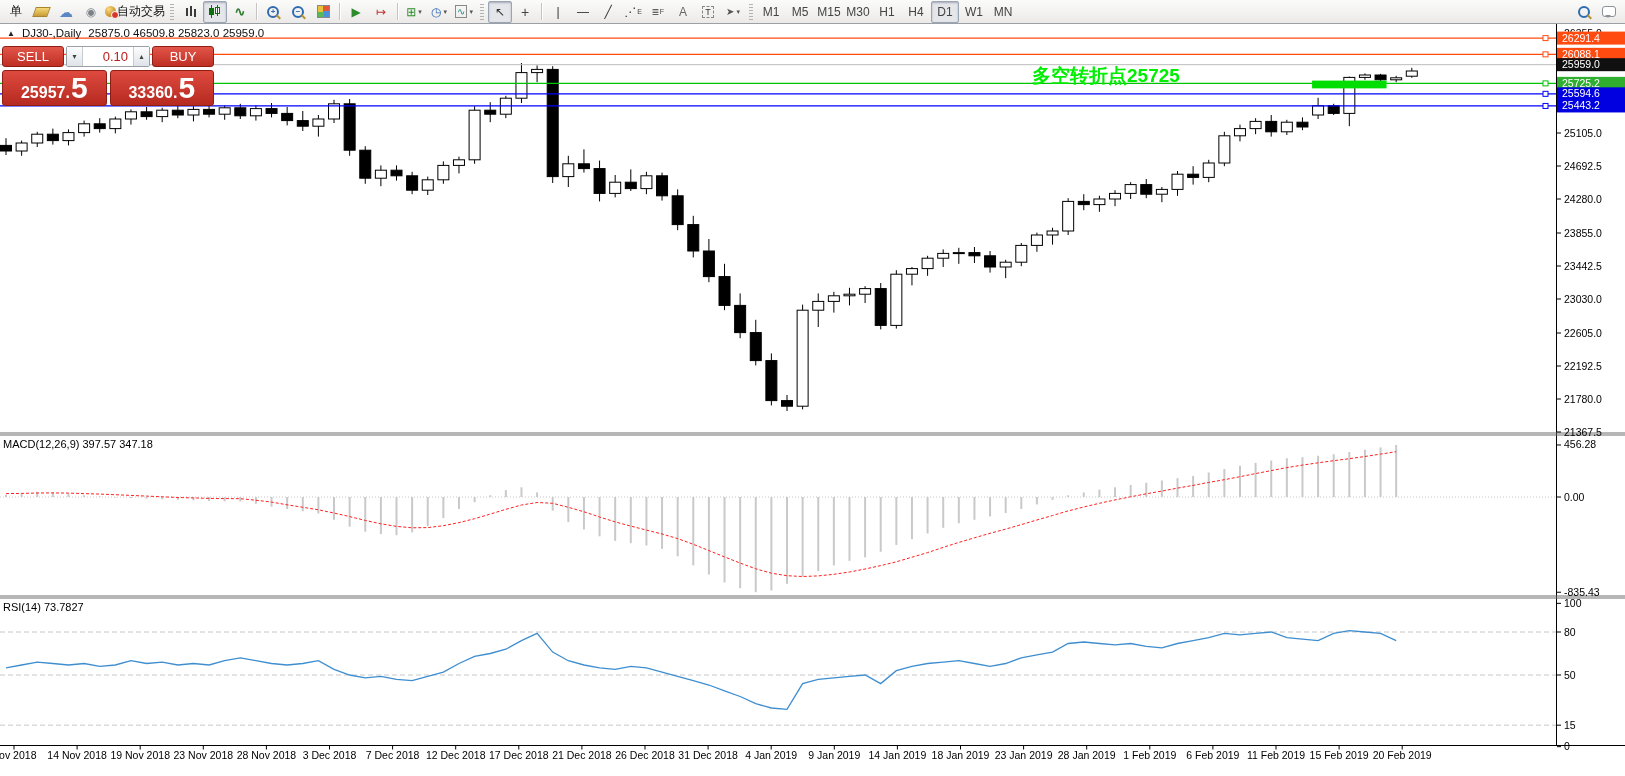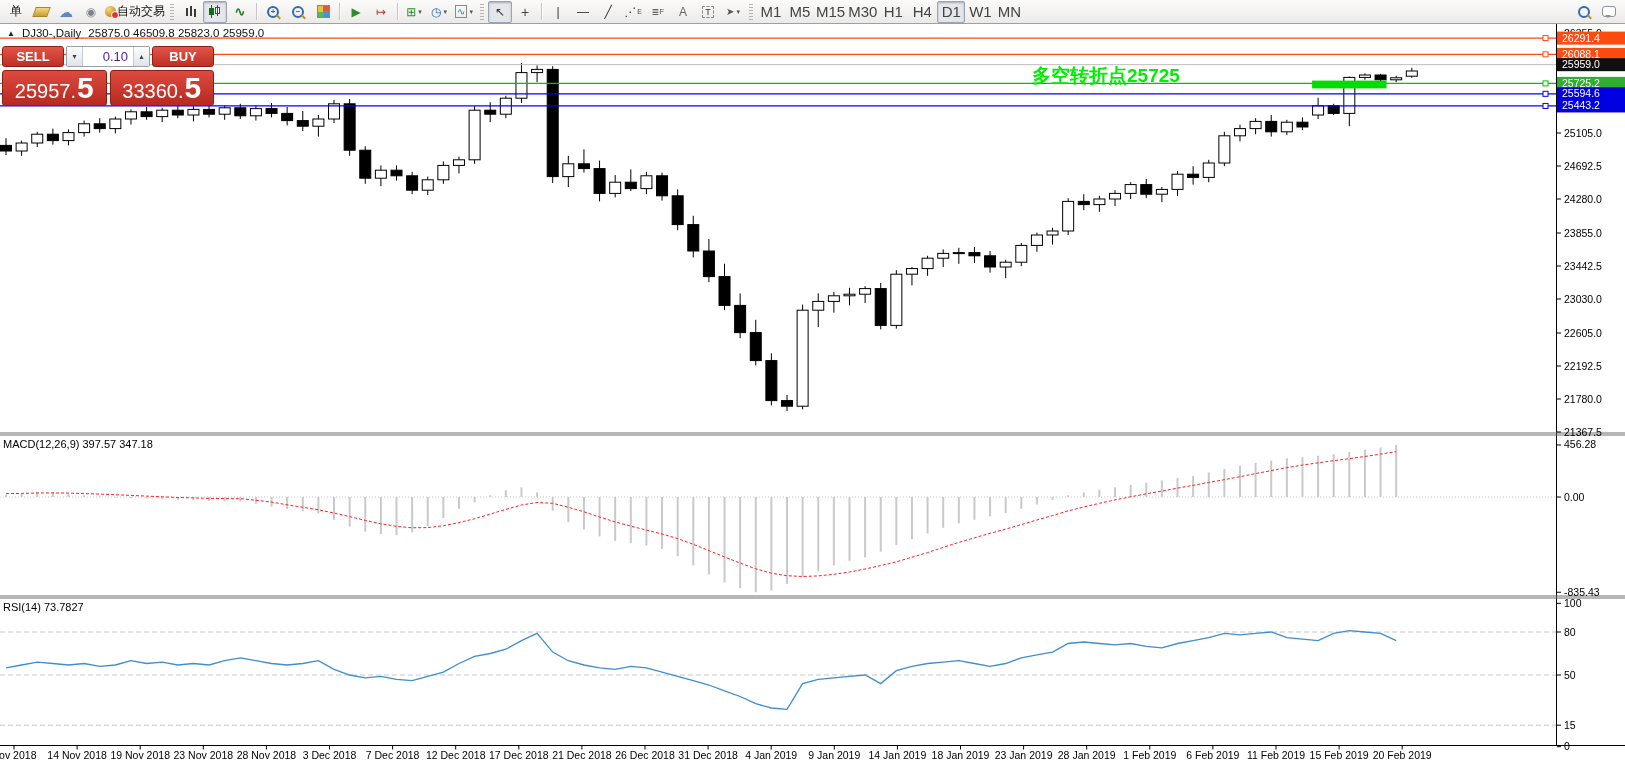--- a/index.html
+++ b/index.html
@@ -38,43 +38,43 @@
   .mag{position:relative;width:8px;height:8px;border:2px solid #2f6bb0;border-radius:50%;
        display:flex;align-items:center;justify-content:center;font-size:8px;font-weight:bold;color:#2f6bb0}
   .mag::after{content:"";position:absolute;width:5px;height:2px;background:#b8902f;right:-4px;bottom:-2px;transform:rotate(45deg)}
   .grid4{width:11px;height:11px;border:1px solid #888;
          background:conic-gradient(#e05a3a 0 25%,#4a90d9 0 50%,#58b758 0 75%,#e8c23a 0)}
   .ic-green{color:#2c8c2c}
   .ic-red{color:#c03030}
   .ic-blue{color:#3a6db4}
   .boxed{border:1px solid #8a8a8a;padding:0 1px;font-size:10px;color:#17857d;line-height:11px}
   .subletter{font-size:7px;vertical-align:sub;color:#444}
-  .tf{font-size:15px;color:#444;min-width:26px}
+  .tf{font-size:12px;color:#444;min-width:26px}
   .tbox{border:1px dashed #888;font-size:9px;line-height:10px;padding:0 2px;color:#333}
   .bubble{position:relative;width:12px;height:9px;border:1.5px solid #8a9198;border-radius:3px;background:#fff}
   .bubble::after{content:"";position:absolute;left:2px;bottom:-5px;border:3px solid transparent;border-top-color:#8a9198}
 
   
   .chart-title{position:absolute;left:7px;top:27px;z-index:6;font-size:11.5px;color:#111;
                display:flex;gap:7px;align-items:center;white-space:nowrap}
   .chart-title .mk{font-size:8px;color:#222}
 
   
   .trade-panel{position:absolute;left:2px;top:46px;width:212px;z-index:7}
   .tp-row1{display:flex;gap:2px;height:21px}
-  .tp-btn{width:60px;background:linear-gradient(#e25549,#bf2f24);color:#fff;font-size:13px;font-weight:bold;
+  .tp-btn{width:60px;background:linear-gradient(#e25549,#bf2f24);color:#fff;font-size:13px;font-weight:normal;
           display:flex;align-items:center;justify-content:center;border-radius:3px;border:1px solid #8e1d13}
   .tp-spin{flex:1;display:flex;border:1px solid #9aa0a6;background:#fff;border-radius:2px;overflow:hidden}
   .spin-btn{width:15px;display:flex;align-items:center;justify-content:center;font-size:8px;color:#444;
             background:linear-gradient(#fdfdfd,#dfe3e8);border-left:1px solid #c8ccd2;border-right:1px solid #c8ccd2}
-  .vol{flex:1;display:flex;align-items:center;justify-content:flex-end;padding:0 5px;font-size:13px;color:#4c1d95}
+  .vol{flex:1;display:flex;align-items:center;justify-content:flex-end;padding:0 5px;font-size:13px;color:#b91c1c}
   .tp-row2{display:flex;gap:3px;height:36px;margin-top:3px}
   .tp-price{flex:1;background:linear-gradient(#de4a3f,#b62a20);border-radius:3px;color:#fff;
             display:flex;align-items:baseline;justify-content:center;border:1px solid #8e1d13}
-  .pm{font-size:20px;font-weight:normal;line-height:34px}
+  .pm{font-size:16px;font-weight:bold;line-height:34px}
   .pf{font-size:30px;font-weight:bold;margin-left:1px}
 </style>
 </head>
 <body>
 
 <div class="app">
 
   <div class="tb">
     <span class="tbtn cn">单</span>
     <span class="tbtn">

